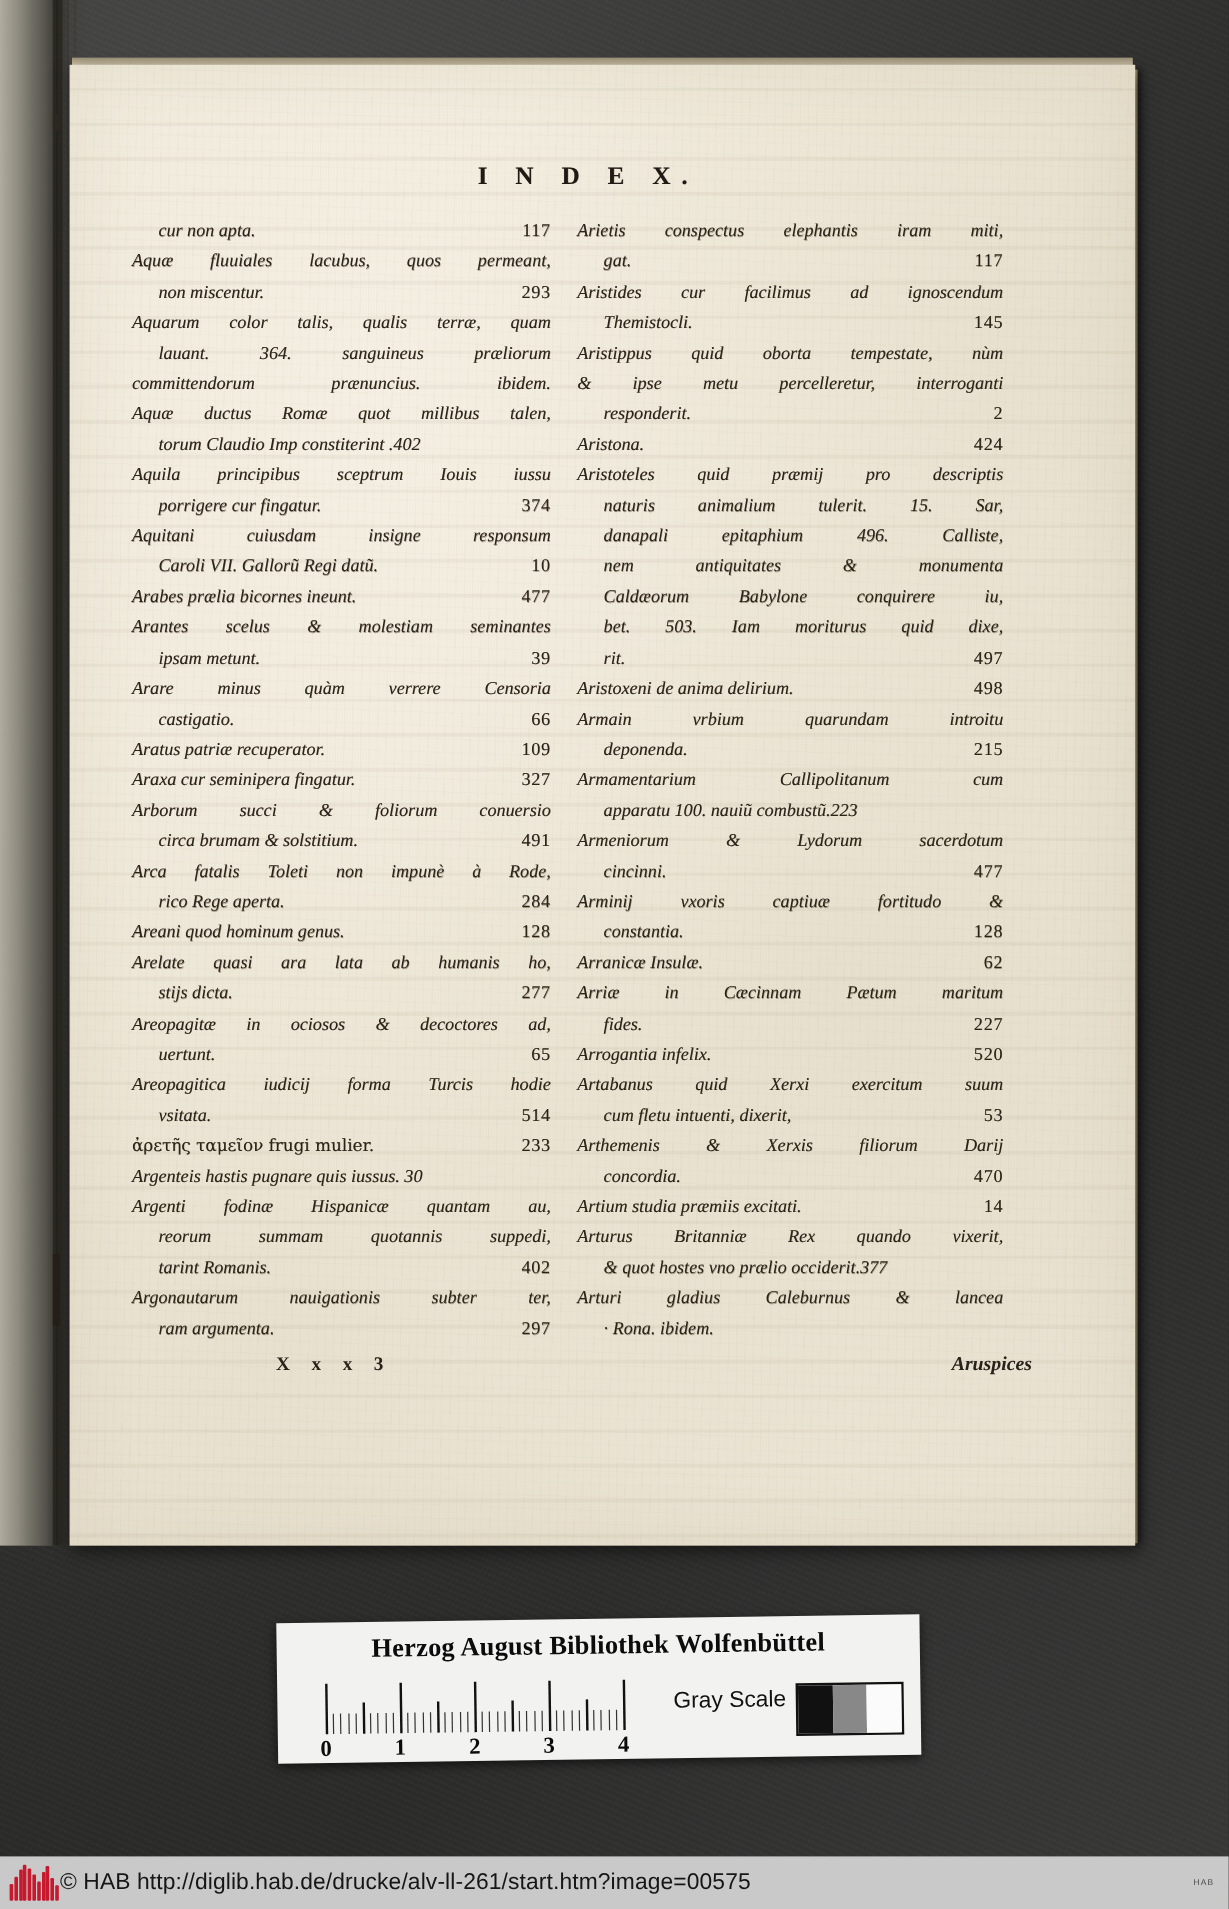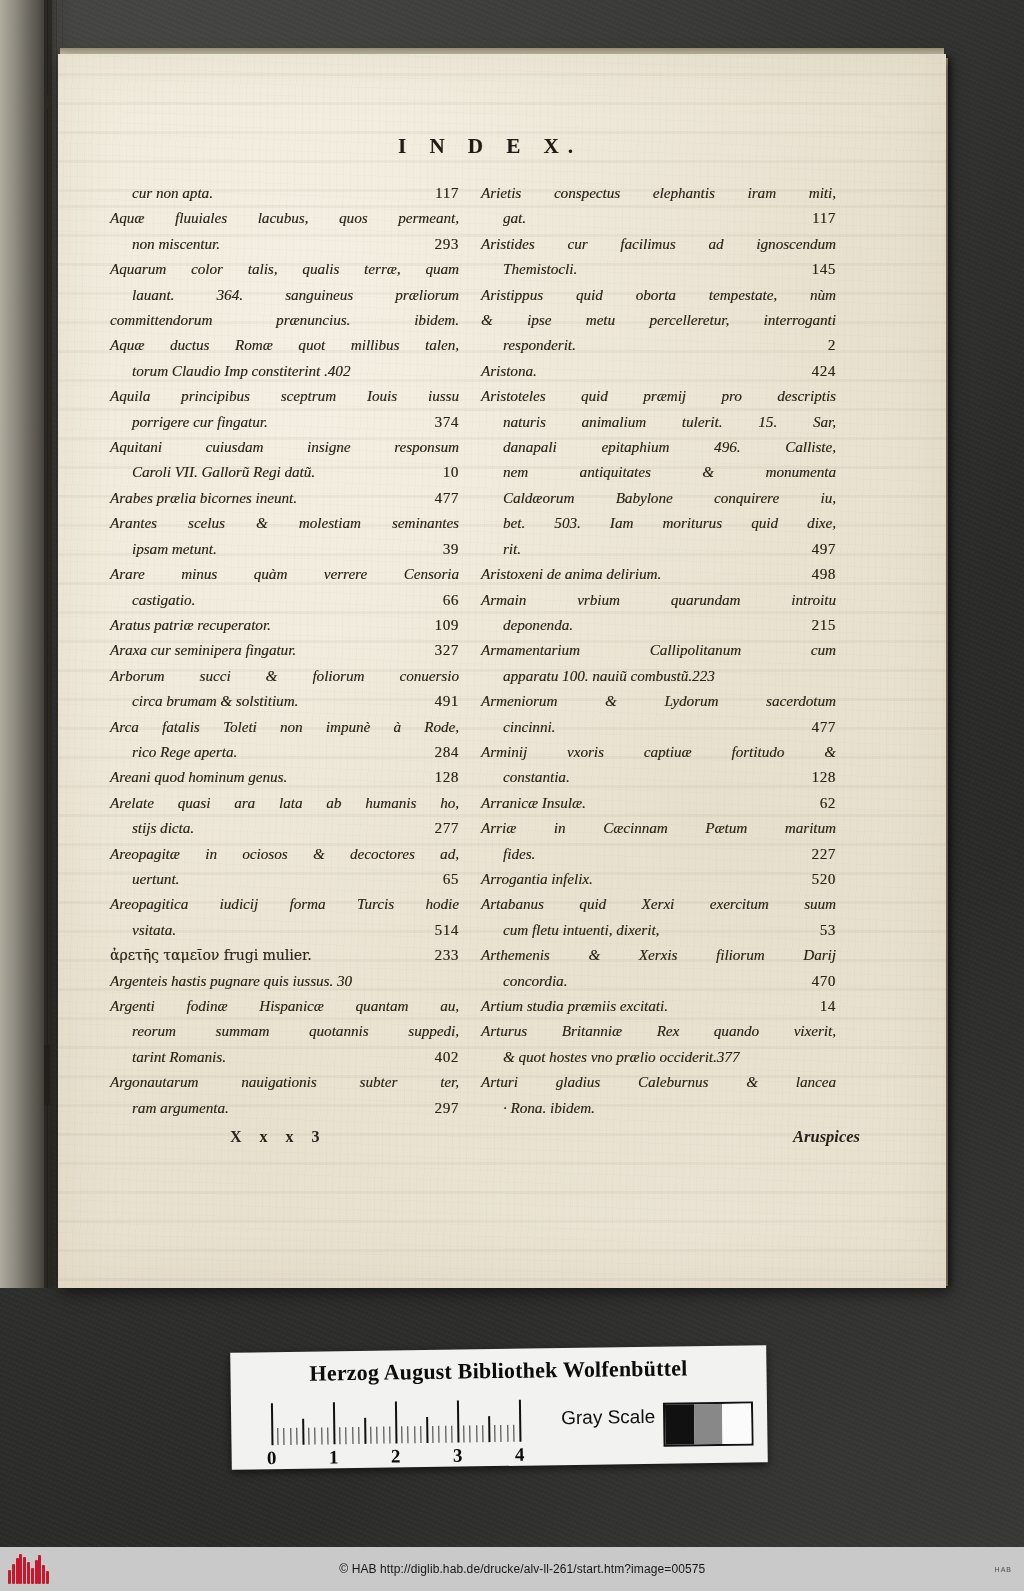--- a/index.html
+++ b/index.html
@@ -183,22 +183,22 @@
     background:#c9c9c9;
     display:flex;align-items:center;
   }
   #credit-logo{
     margin-left:8px;width:42px;height:30px;position:relative;flex:0 0 auto;
   }
   #credit-logo span{
     position:absolute;bottom:0;width:3px;background:#c7192e;border-radius:1px;
   }
   #credit-text{
-    flex:1 1 auto;text-align:center;
-    font-family:"Liberation Sans", sans-serif;font-size:12px;color:#161616;
+    flex:1 1 auto;
+    font-family:"Liberation Sans", sans-serif;font-size:19px;color:#161616;
     letter-spacing:.1px;
   }
   #credit-tail{
     margin-right:12px;font-family:"Liberation Sans",sans-serif;
     font-size:7px;color:#4b4b4b;letter-spacing:1px;flex:0 0 auto;
   }
 </style>
 </head>
 <body>
 

